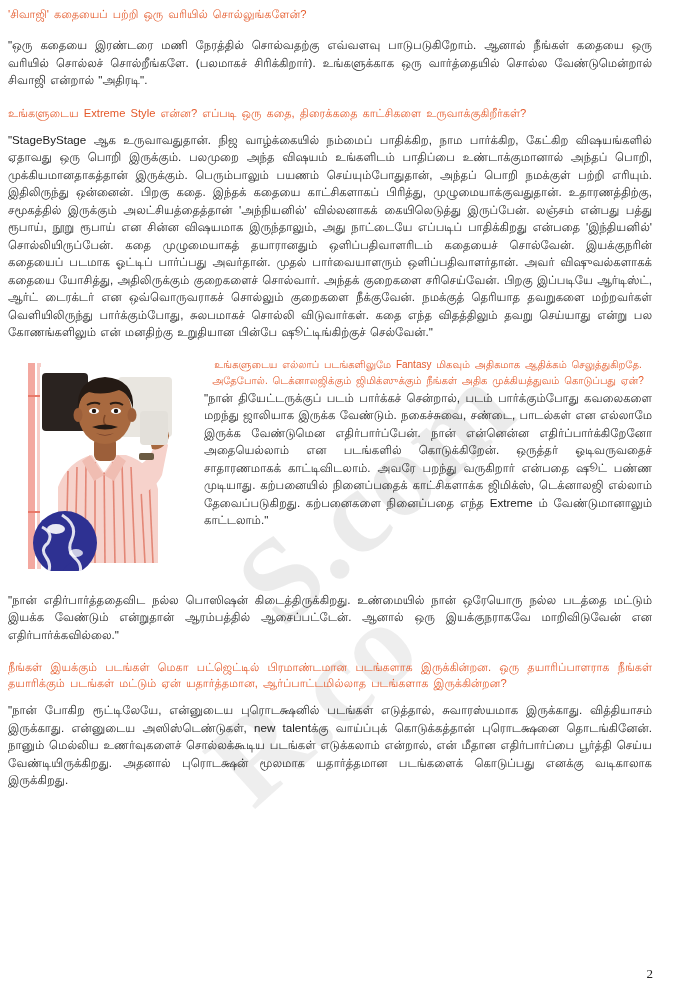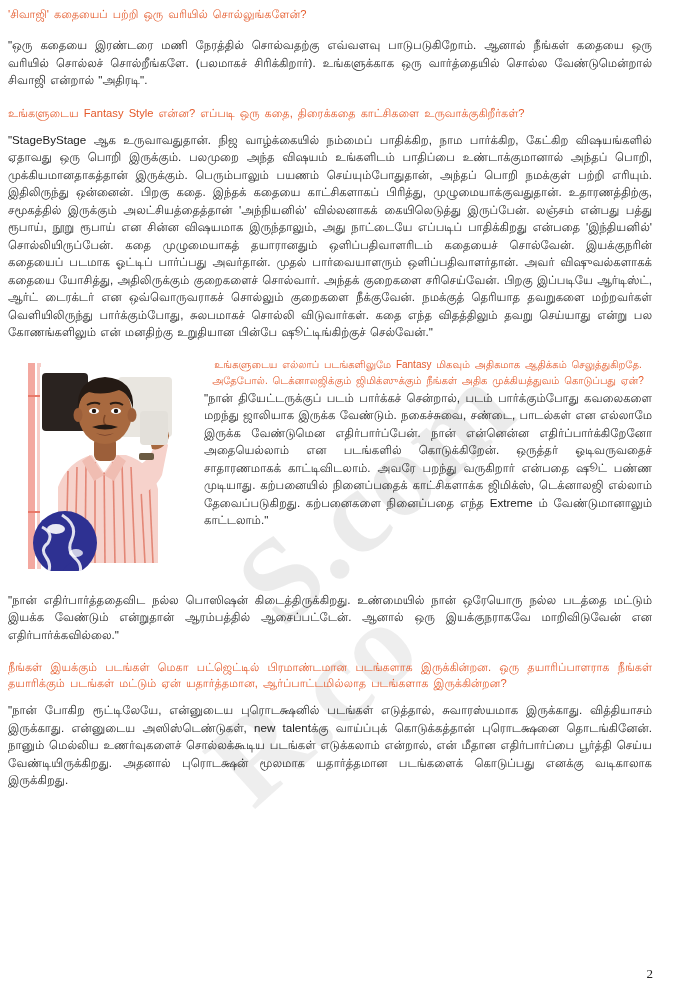--- a/index.html
+++ b/index.html
@@ -180,21 +180,21 @@
     <div class="wm-text">S.com</div>
     <div class="wm-text2">R.co</div>
   </div>
 
   <div class="content">
 
     <p class="q first">'சிவாஜி' கதையைப் பற்றி ஒரு வரியில் சொல்லுங்களேன்?</p>
 
     <p class="a">"ஒரு கதையை இரண்டரை மணி நேரத்தில் சொல்வதற்கு எவ்வளவு பாடுபடுகிறோம். ஆனால் நீங்கள் கதையை ஒரு வரியில் சொல்லச் சொல்றீங்களே. (பலமாகச் சிரிக்கிறார்). உங்களுக்காக ஒரு வார்த்தையில் சொல்ல வேண்டுமென்றால் சிவாஜி என்றால் "அதிரடி".</p>
 
-    <p class="q">உங்களுடைய Fantasy Style என்ன? எப்படி ஒரு கதை, திரைக்கதை காட்சிகளை உருவாக்குகிறீர்கள்?</p>
+    <p class="q">உங்களுடைய Extreme Style என்ன? எப்படி ஒரு கதை, திரைக்கதை காட்சிகளை உருவாக்குகிறீர்கள்?</p>
 
     <p class="a">"StageByStage ஆக உருவாவதுதான். நிஜ வாழ்க்கையில் நம்மைப் பாதிக்கிற, நாம பார்க்கிற, கேட்கிற விஷயங்களில் ஏதாவது ஒரு பொறி இருக்கும். பலமுறை அந்த விஷயம் உங்களிடம் பாதிப்பை உண்டாக்குமானால் அந்தப் பொறி, முக்கியமானதாகத்தான் இருக்கும். பெரும்பாலும் பயணம் செய்யும்போதுதான், அந்தப் பொறி நமக்குள் பற்றி எரியும். இதிலிருந்து ஒன்னைன். பிறகு கதை. இந்தக் கதையை காட்சிகளாகப் பிரித்து, முழுமையாக்குவதுதான். உதாரணத்திற்கு, சமூகத்தில் இருக்கும் அலட்சியத்தைத்தான் 'அந்நியனில்' வில்லனாகக் கையிலெடுத்து இருப்பேன். லஞ்சம் என்பது பத்து ரூபாய், நூறு ரூபாய் என சின்ன விஷயமாக இருந்தாலும், அது நாட்டையே எப்படிப் பாதிக்கிறது என்பதை 'இந்தியனில்' சொல்லியிருப்பேன். கதை முழுமையாகத் தயாரானதும் ஒளிப்பதிவாளரிடம் கதையைச் சொல்வேன். இயக்குநரின் கதையைப் படமாக ஓட்டிப் பார்ப்பது அவர்தான். முதல் பார்வையாளரும் ஒளிப்பதிவாளர்தான். அவர் விஷுவல்களாகக் கதையை யோசித்து, அதிலிருக்கும் குறைகளைச் சொல்வார். அந்தக் குறைகளை சரிசெய்வேன். பிறகு இப்படியே ஆர்டிஸ்ட், ஆர்ட் டைரக்டர் என ஒவ்வொருவராகச் சொல்லும் குறைகளை நீக்குவேன். நமக்குத் தெரியாத தவறுகளை மற்றவர்கள் வெளியிலிருந்து பார்க்கும்போது, சுலபமாகச் சொல்லி விடுவார்கள். கதை எந்த விதத்திலும் தவறு செய்யாது என்று பல கோணங்களிலும் என் மனதிற்கு உறுதியான பின்பே ஷூட்டிங்கிற்குச் செல்வேன்."</p>
 
     <div class="photo-wrap">
       <div class="photo-frame">
         <div class="stripe-a"></div>
         <div class="stripe-b"></div>
         <div class="frame-line-top"></div>
         <div class="frame-line-mid"></div>
 

